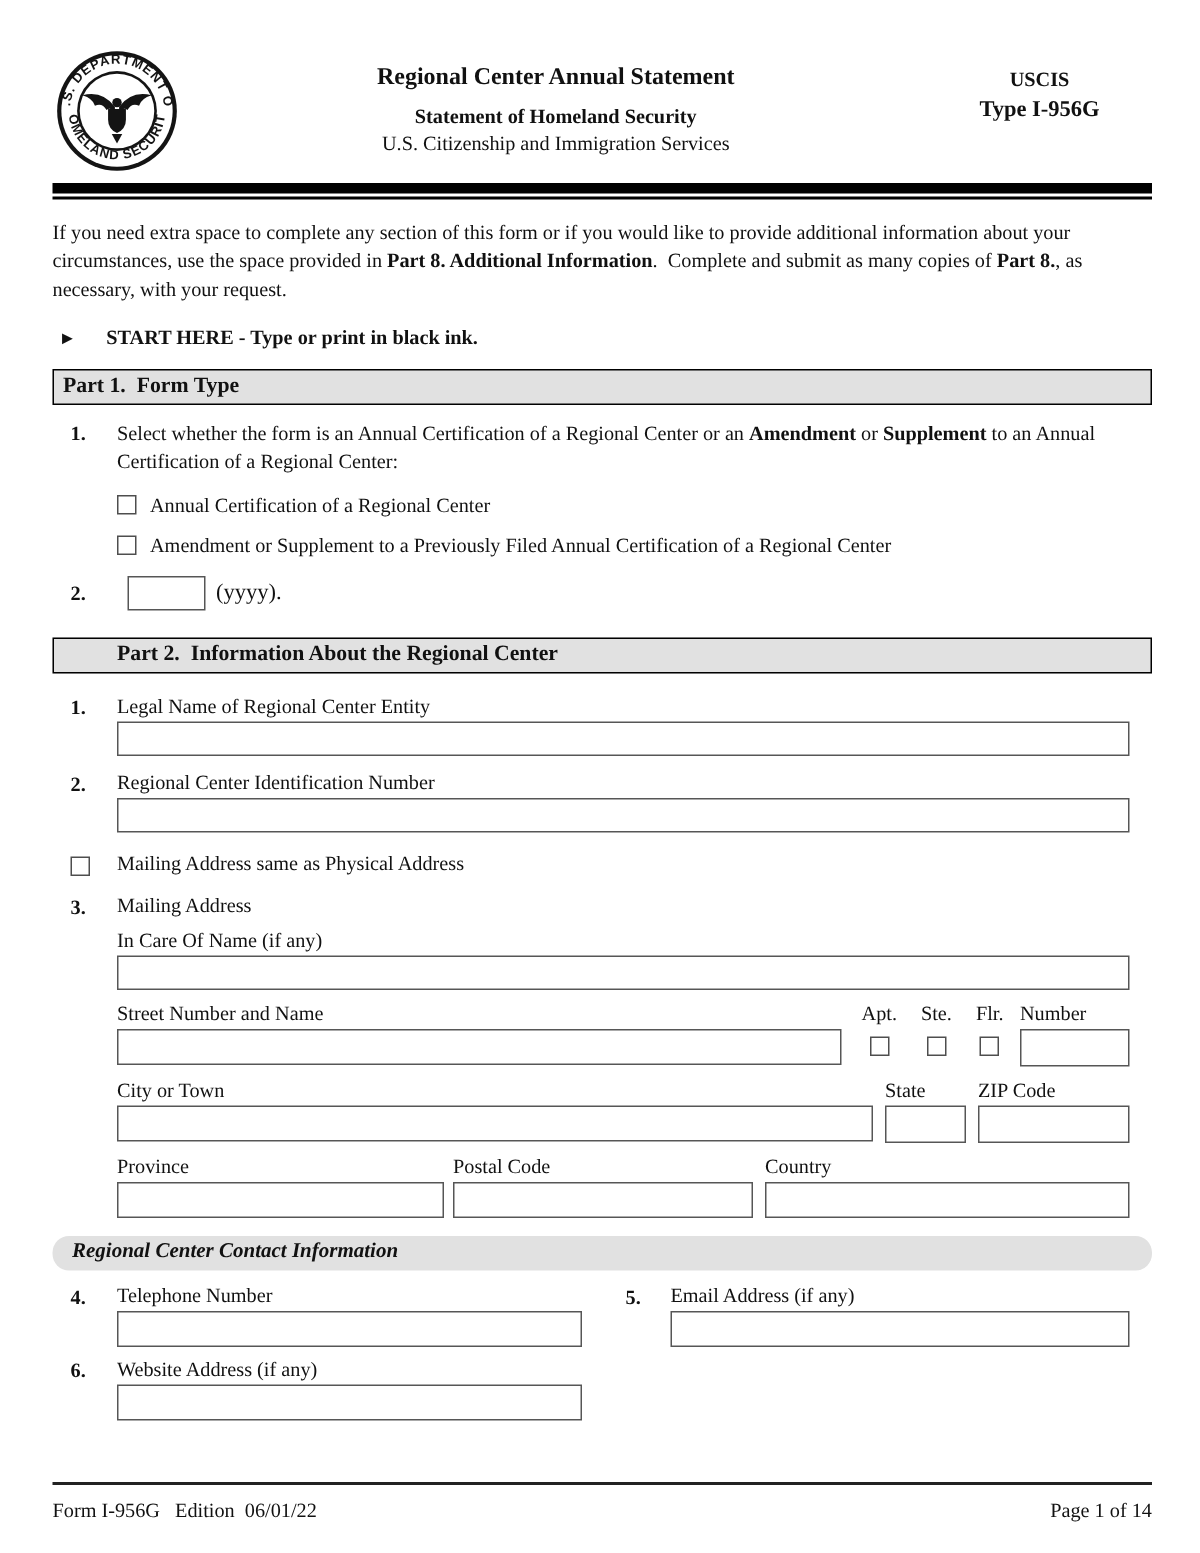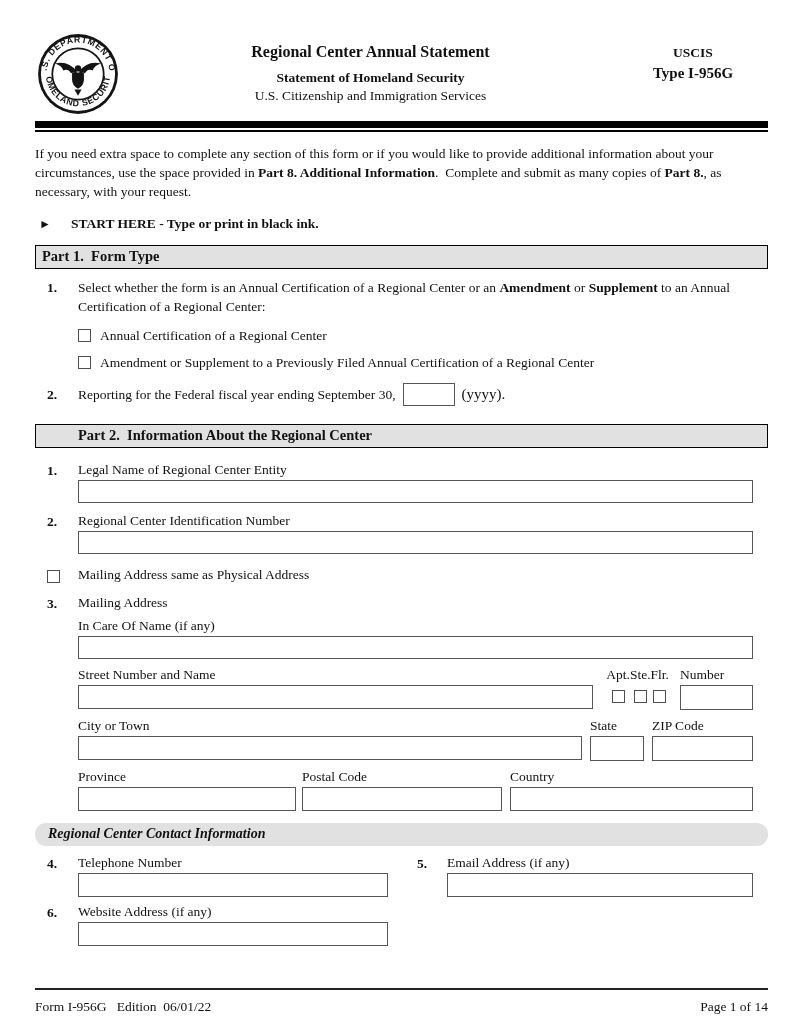--- a/index.html
+++ b/index.html
@@ -66,21 +66,21 @@
   .year-input { width:52px; height:27px; display:inline-block; margin:0 7px; }
   .fiscal-suffix { font-size:15px;text-align:right; }
 
   .checkbox-item { display:flex; align-items:flex-end; padding-left:12px; margin-top:13px; }
   .checkbox-item input { margin-right:18px; }
 
   
   .addr-block { margin-top:6px; }
   .addr-row { display:flex; margin-top:7px; }
   .grow-col { flex:1; }
-  .unit-group { display:flex; padding:0 11px 0 13px; }
+  .unit-group { display:flex; gap:16px; padding:0 11px 0 13px; }
   .unit-col { display:flex; flex-direction:column; align-items:center; }
   .unit-col input[type="checkbox"] { margin-top:7px; }
   .unit-label { font-size:13.5px; line-height:17px; }
   .num-col { flex:0 0 73px; }
   .num-col input, .state-col input, .zip-col input { width:100%; height:25px; margin-top:2px; }
   .state-col { flex:0 0 54px; margin-left:8px; }
   .zip-col { flex:0 0 101px; margin-left:8px; }
   .province-col { flex:0 0 218px; }
   .postal-col { flex:0 0 200px; margin-left:6px; }
   .country-col { flex:1; margin-left:8px; }
@@ -165,21 +165,20 @@
       <div class="option-row">
         <input type="checkbox" style="">
         <span class="option-label" data-bind="part1.item1.option2">Amendment or Supplement to a Previously Filed Annual Certification of a Regional Center</span>
       </div>
     </div>
   </div>
 
   <div class="item fiscal-row">
     <div class="item-num" data-bind="part1.item2.number">2.</div>
     <div class="item-body" style="display:flex;align-items:center;">
-      <span class="fiscal-label" data-bind="part1.item2.label">Reporting for the Federal fiscal year ending September 30,</span>
       <input type="text" class="year-input" style="">
       <span class="fiscal-suffix" data-bind="part1.item2.suffix">(yyyy).</span>
     </div>
   </div>
 
   <h2 class="part-header" style="margin-top:18px;padding-left:42px;"><span data-bind="part2.title">Part 2.  Information About the Regional Center</span></h2>
 
   <div class="item" style="margin-top:13px;">
     <div class="item-num" data-bind="part2.item1.number">1.</div>
     <div class="item-body">

